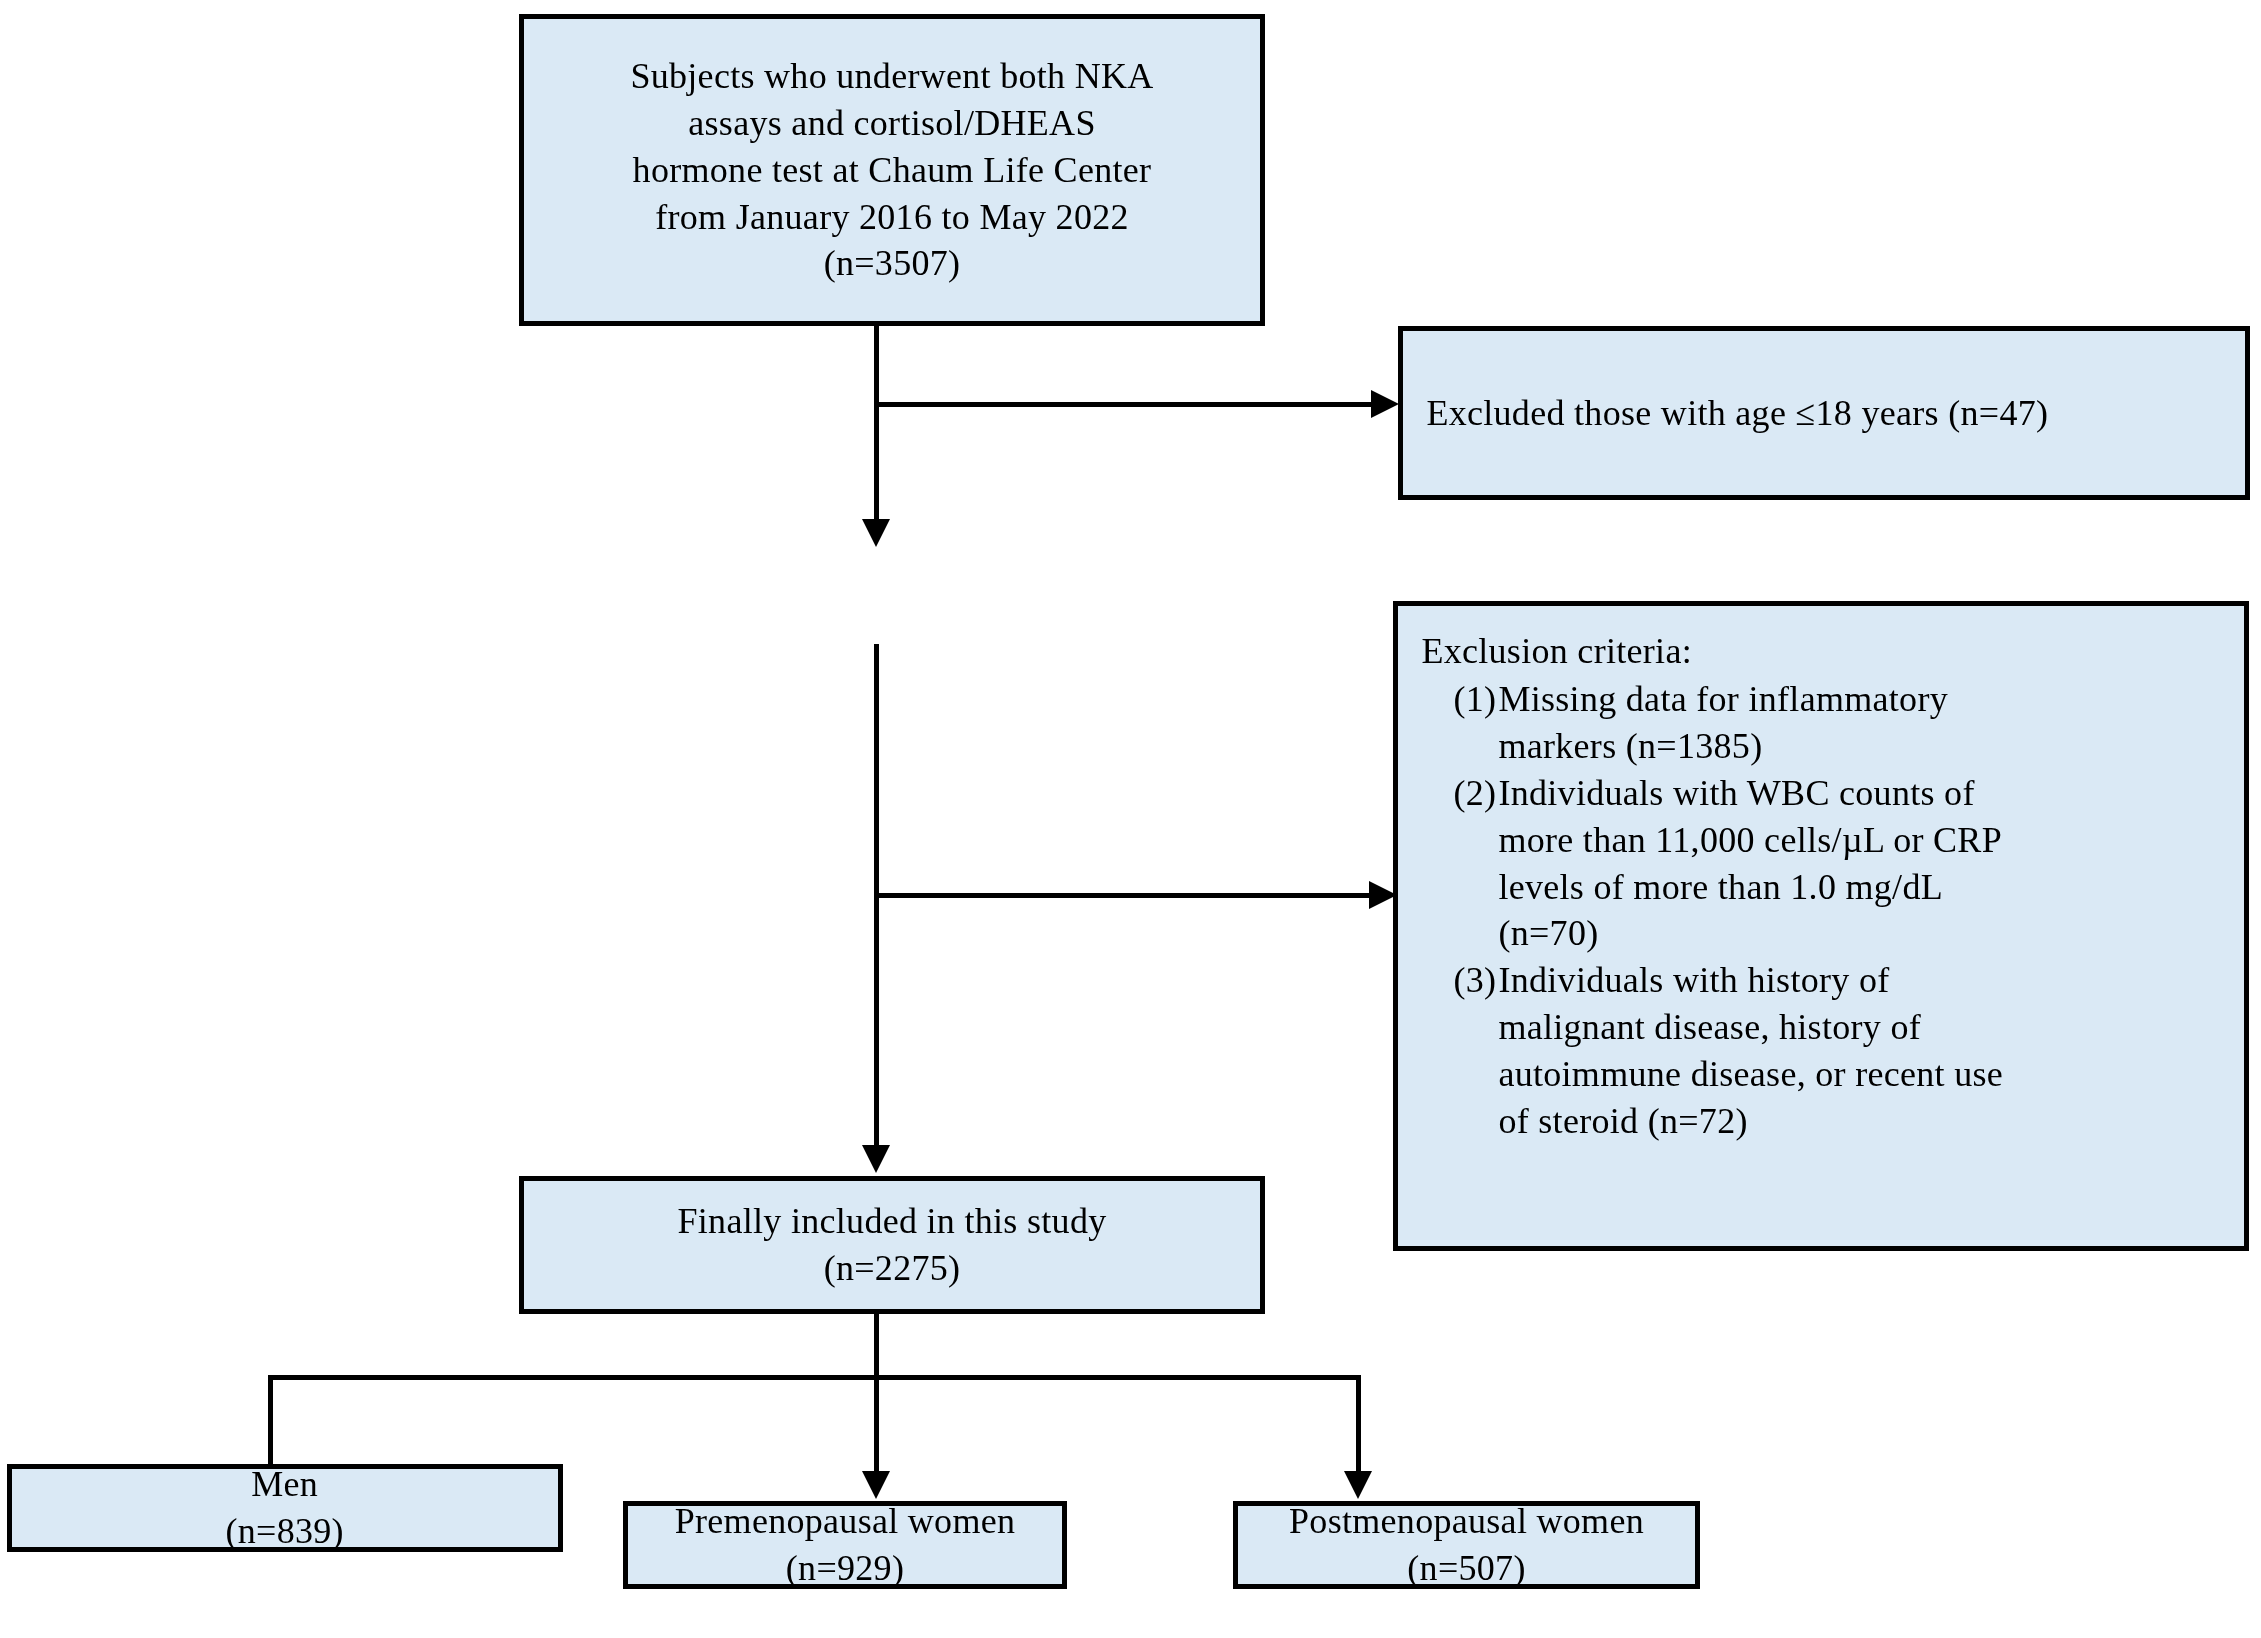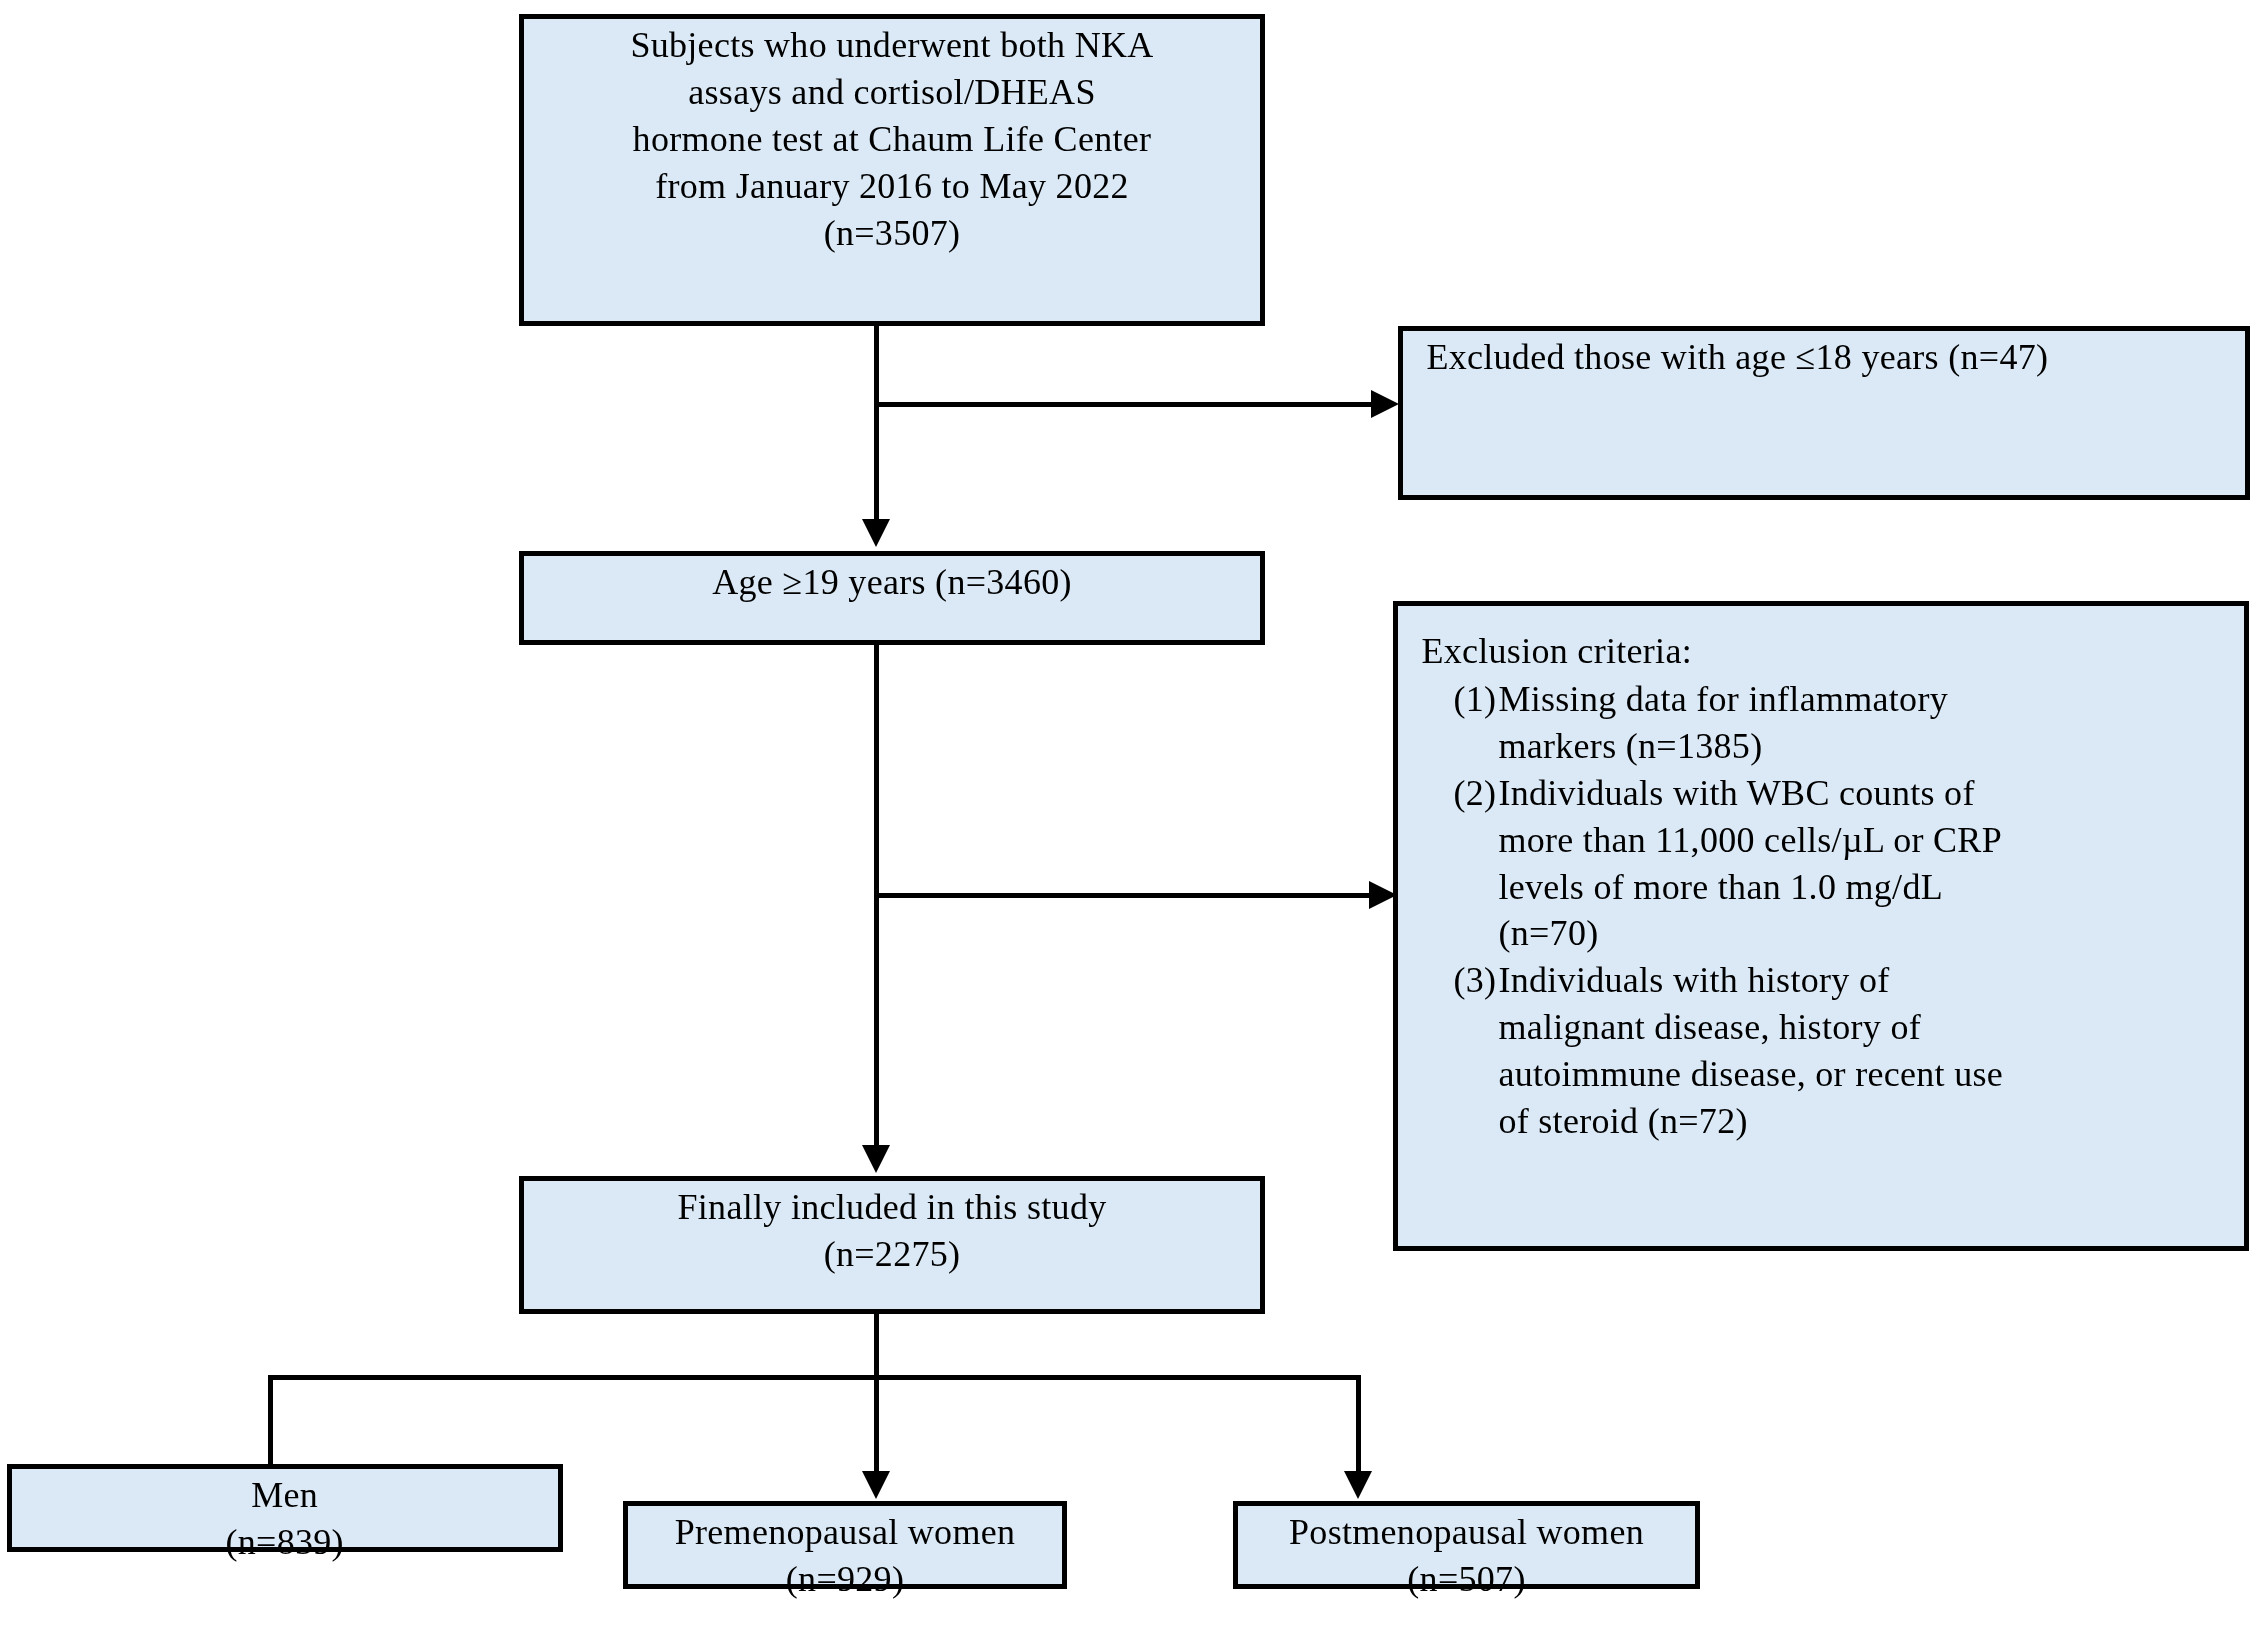--- a/index.html
+++ b/index.html
@@ -17,20 +17,21 @@
     height: 1639px;
     background: #ffffff;
     overflow: hidden;
   }
   .box {
     position: absolute;
     box-sizing: border-box;
     background: #dae9f5;
     border: 5px solid #000000;
     display: flex;
+    align-items: center;
     justify-content: center;
     text-align: center;
     line-height: 1.30;
     font-size: 36px;
     letter-spacing: 0.3px;
     padding: 3.3px 8.4px;
   }
   .box .txt { display: block; width: 100%; white-space: pre-line; }
 
   
@@ -106,23 +107,20 @@
 assays and cortisol/DHEAS
 hormone test at Chaum Life Center
 from January 2016 to May 2022
 (n=3507)</span>
   </div>
 
   <div class="box" id="box-excl-age">
     <span class="txt" style="text-align:left;">Excluded those with age ≤18 years (n=47)</span>
   </div>
 
-  <div class="box" id="box-age19">
-    <span class="txt">Age ≥19 years (n=3460)</span>
-  </div>
 
   <div class="box" id="box-excl-crit">
     <div style="width:100%;">
       <span class="crit-head">Exclusion criteria:</span>
       <div class="crit-list">
         <div class="crit-row">
           <span class="crit-num">(1)</span>
           <span class="crit-text">Missing data for inflammatory
 markers (n=1385)</span>
         </div>

